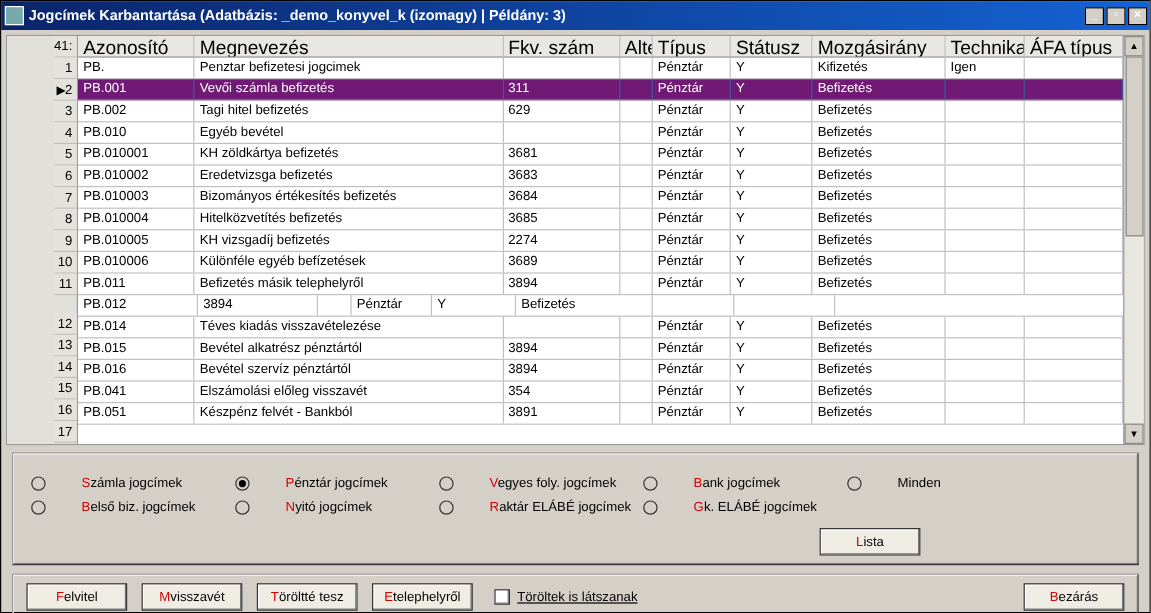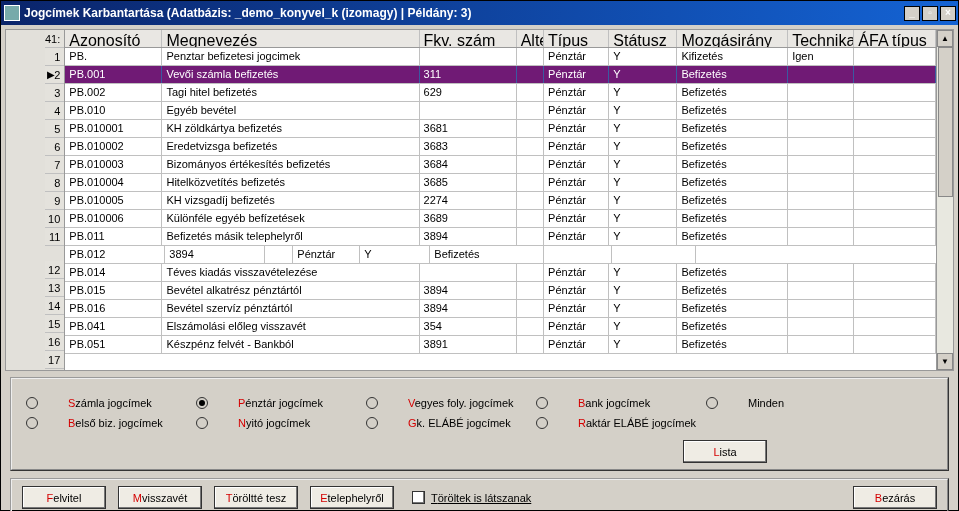--- a/index.html
+++ b/index.html
@@ -355,25 +355,25 @@
       <div class="radio-item">
           <span class="rb"></span>
           <span class="lbl"><span class="hot">B</span><span>első biz. jogcímek</span></span>
         </div>
       <div class="radio-item">
           <span class="rb"></span>
           <span class="lbl"><span class="hot">N</span><span>yitó jogcímek</span></span>
         </div>
       <div class="radio-item">
           <span class="rb"></span>
+          <span class="lbl"><span class="hot">R</span><span>aktár ELÁBÉ jogcímek</span></span>
+        </div>
+      <div class="radio-item">
+          <span class="rb"></span>
           <span class="lbl"><span class="hot">G</span><span>k. ELÁBÉ jogcímek</span></span>
-        </div>
-      <div class="radio-item">
-          <span class="rb"></span>
-          <span class="lbl"><span class="hot">R</span><span>aktár ELÁBÉ jogcímek</span></span>
         </div>
     </div>
     <div class="btn lista-btn">
         <span class="hot">L</span>
         <span>ista</span>
       </div>
   </div>
 
   <div class="btn-row">
     <div class="btn">

